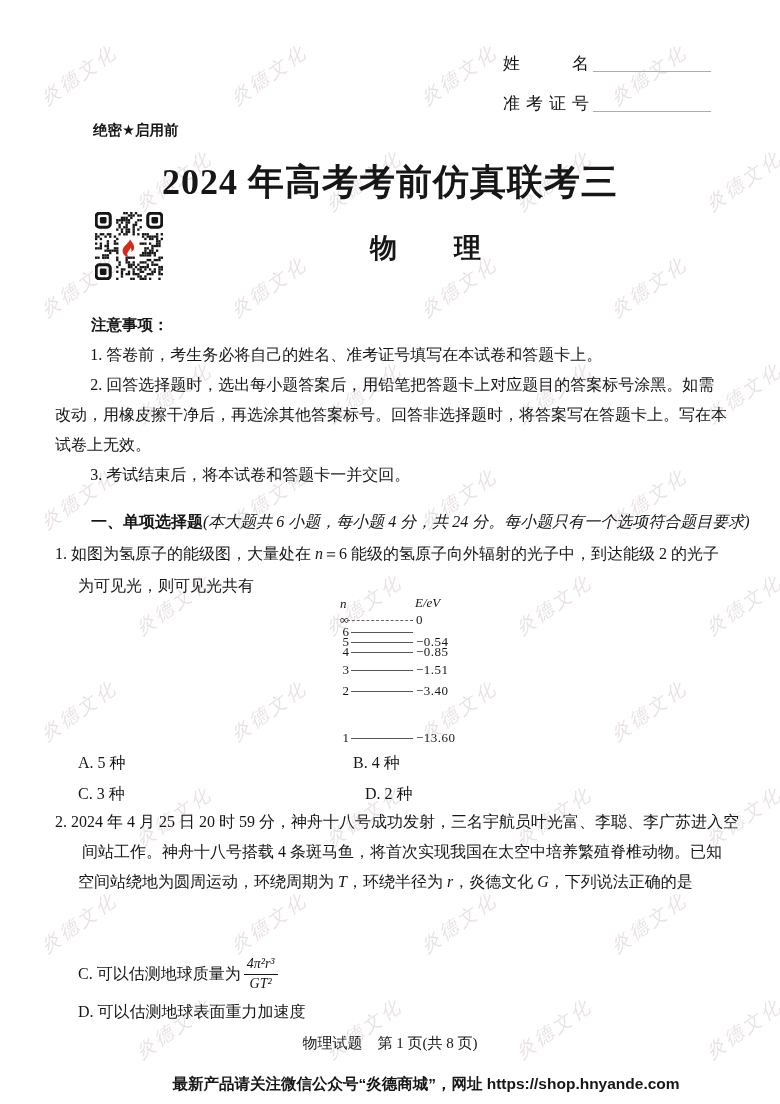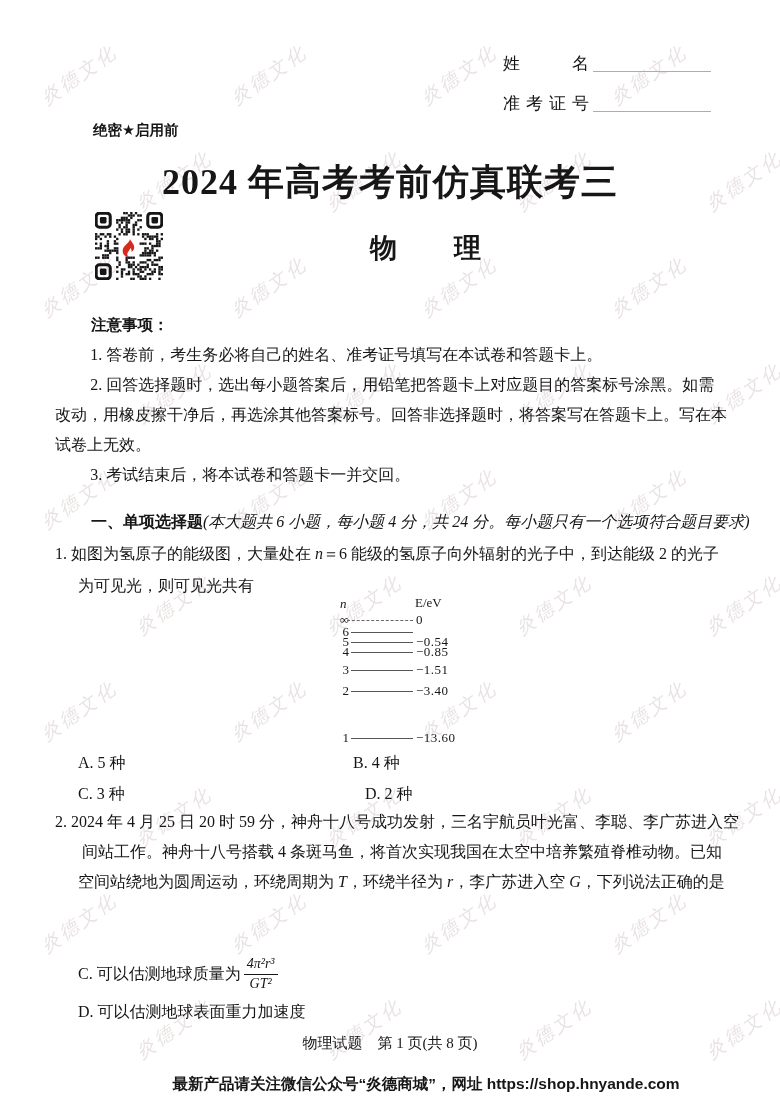--- a/index.html
+++ b/index.html
@@ -36,21 +36,21 @@
   .sec-head{left:55px;top:512px;width:690px;font-size:16px;white-space:nowrap;}
   .sec-head .hei{font-size:16px;}
   .qline{font-size:16px;white-space:nowrap;z-index:1;}
   .q1l1{left:55px;top:544px;}
   .q1l2{left:78px;top:576px;}
 
   
   .diagram{left:335px;top:598px;width:140px;height:160px;font-size:13px;z-index:1;}
   .diagram span{position:absolute;}
   .ax-n{left:5px;top:-2px;font-style:italic;}
-  .ax-e{left:80px;top:-3px;}
+  .ax-e{left:80px;top:-3px;font-style:italic;}
   .lv{position:absolute;left:0;top:var(--y);width:140px;height:0;}
   .lvn{position:absolute;left:0;top:-8px;width:14px;text-align:right;}
   .lvline{position:absolute;left:16px;top:0;width:62px;border-top:1.4px solid #555;}
   .lvline.dashed{left:12px;width:66px;border-top:1.4px dashed #666;}
   .lvv{position:absolute;left:81px;top:-8px;letter-spacing:.5px;}
 
   
   .opt{font-size:16px;white-space:nowrap;z-index:1;}
   .o-a{left:78px;top:753px;}  .o-b{left:353px;top:753px;}
   .o-c{left:78px;top:784px;}  .o-d{left:365px;top:784px;}
@@ -433,21 +433,21 @@
   </div>
 
   <div class="opt o-a">A. 5 种</div>
   <div class="opt o-b">B. 4 种</div>
   <div class="opt o-c">C. 3 种</div>
   <div class="opt o-d">D. 2 种</div>
 
   <div class="qline q2l1">2. 2024 年 4 月 25 日 20 时 59 分，神舟十八号成功发射，三名宇航员叶光富、李聪、李广苏进入空</div>
   <div class="qline q2l2">间站工作。神舟十八号搭载 4 条斑马鱼，将首次实现我国在太空中培养繁殖脊椎动物。已知</div>
   <div class="qline q2l3">
-    <span>空间站绕地为圆周运动，环绕周期为 </span><span class="it">T</span><span>，环绕半径为 </span><span class="it">r</span><span>，李广苏进入空 </span><span class="it">G</span><span>，下列说法正确的是</span>
+    <span>空间站绕地为圆周运动，环绕周期为 </span><span class="it">T</span><span>，环绕半径为 </span><span class="it">r</span><span>，炎德文化 </span><span class="it">G</span><span>，下列说法正确的是</span>
   </div>
   <div class="qline q2c">
     <span>C. 可以估测地球质量为</span>
     <span class="frac">
       <span class="num">4π²r³</span>
       <span class="den">GT²</span>
     </span>
   </div>
   <div class="qline q2d">D. 可以估测地球表面重力加速度</div>
 

